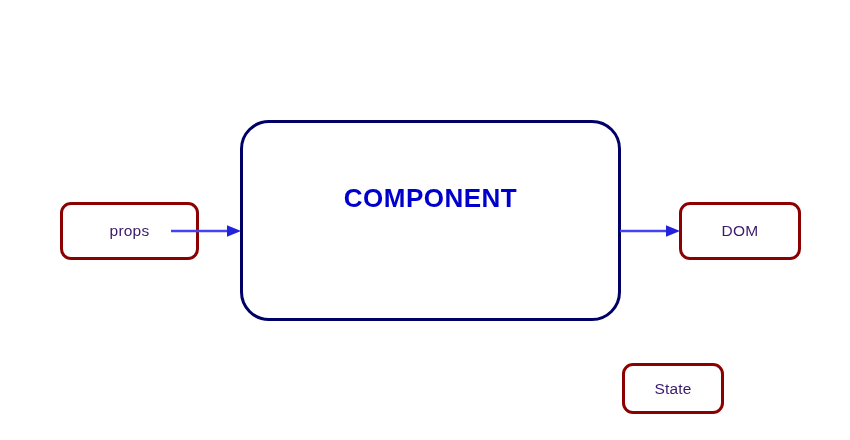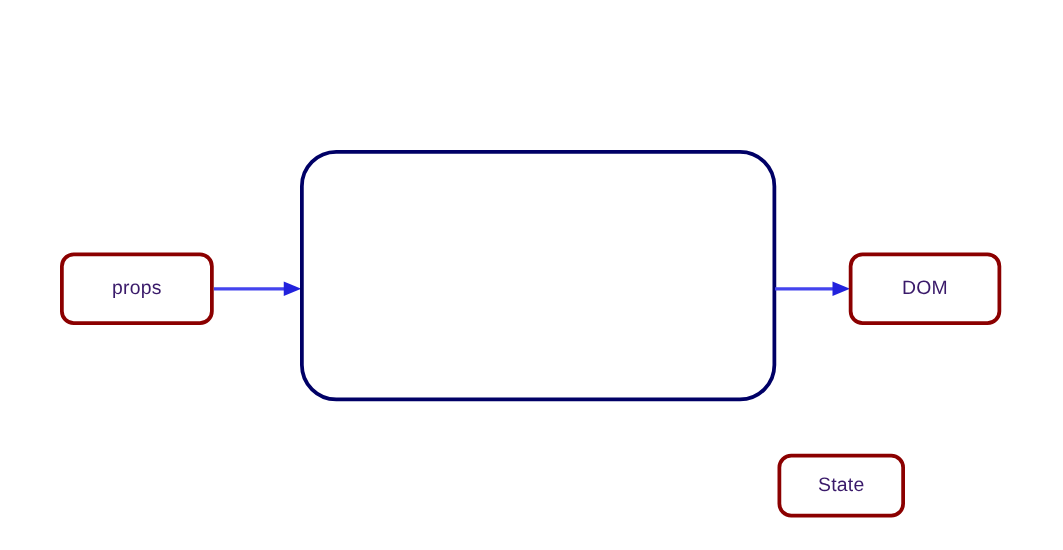--- a/index.html
+++ b/index.html
@@ -35,23 +35,23 @@
   .node-red .node-label {
     color: #3a1a6a;
     font-size: 15.5px;
     font-weight: 400;
     letter-spacing: 0.2px;
     line-height: 1;
   }
 
   
   #node-props {
-    left: 48px;
+    left: 60px;
     top: 202px;
-    width: 123px;
+    width: 139px;
     height: 58px;
   }
 
   
   #node-dom {
     left: 679px;
     top: 202px;
     width: 122px;
     height: 58px;
     justify-content: center;
@@ -130,20 +130,21 @@
   </div>
 
   <div class="arrow" id="arrow-props-component">
     <svg width="70" height="16" viewBox="0 0 70 16">
       <line x1="0" y1="8" x2="58" y2="8" stroke="#4444EE" stroke-width="2.6"></line>
       <polygon points="56,2.2 70,8 56,13.8" fill="#2222DD"></polygon>
     </svg>
   </div>
 
   <div id="node-component">
+    <div id="component-title">COMPONENT</div>
 
     <div class="node node-red" id="node-state">
       <span class="node-label">State</span>
     </div>
   </div>
 
   <div class="arrow" id="arrow-component-dom">
     <svg width="60" height="16" viewBox="0 0 60 16">
       <line x1="0" y1="8" x2="48" y2="8" stroke="#4444EE" stroke-width="2.6"></line>
       <polygon points="46,2.2 60,8 46,13.8" fill="#2222DD"></polygon>

